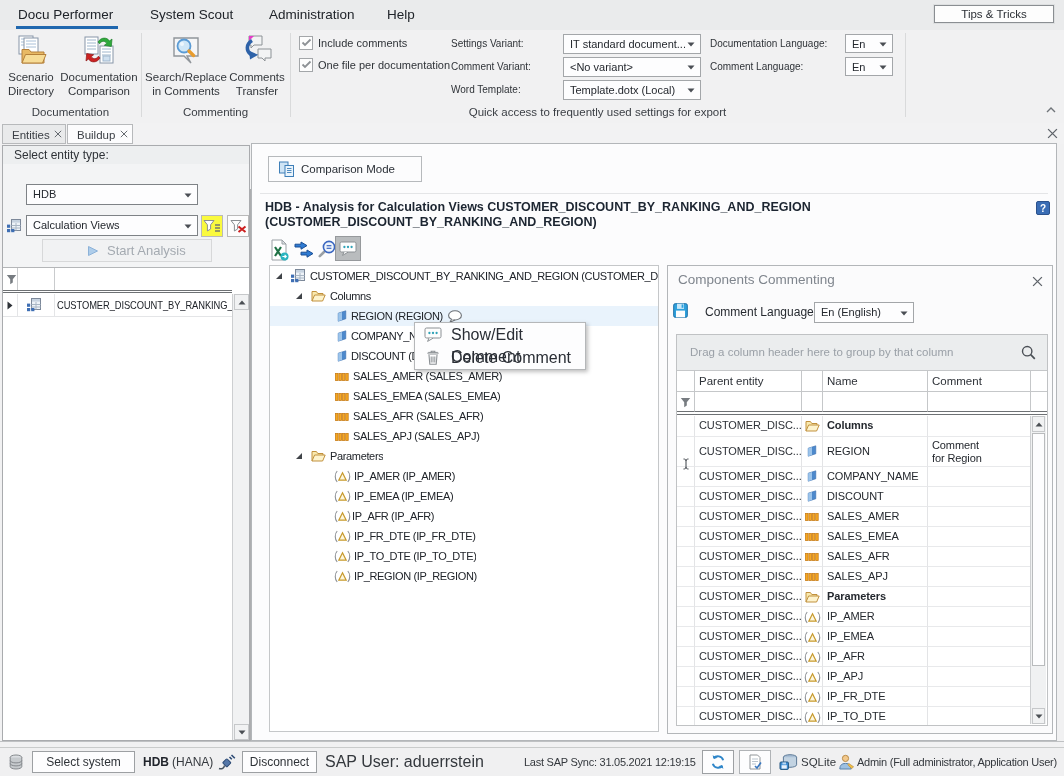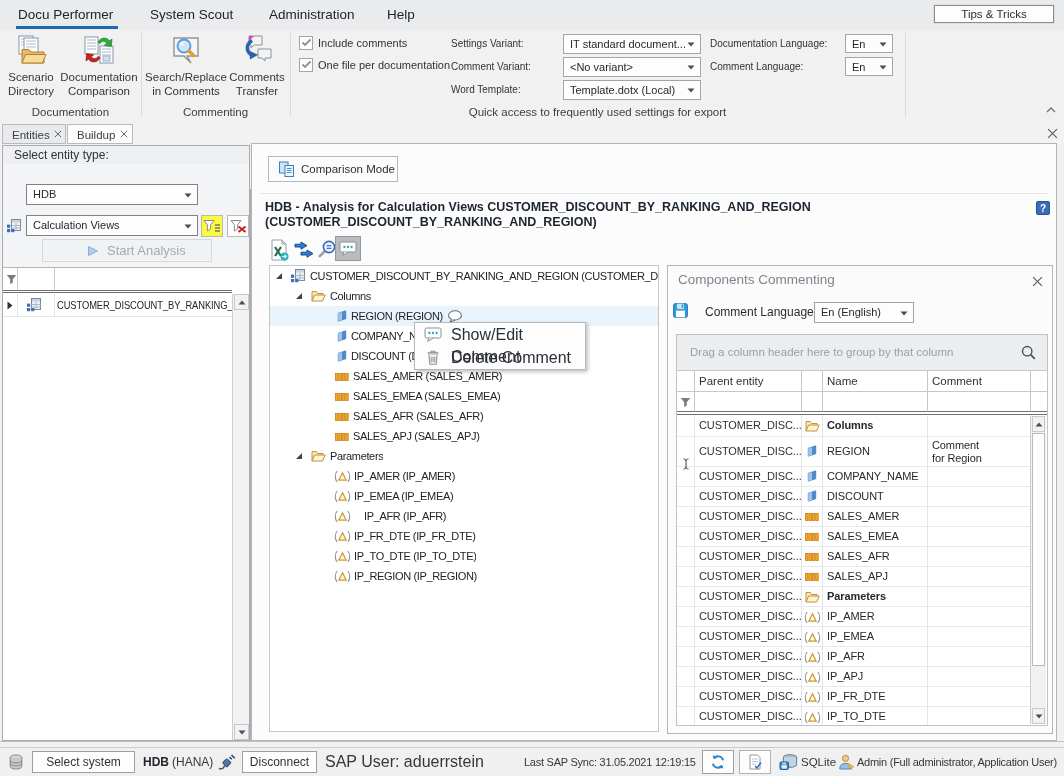--- a/index.html
+++ b/index.html
@@ -62,21 +62,21 @@
   #dg-row .etext { position:absolute; left:54px; top:0; line-height:22px; white-space:nowrap; transform:scaleX(0.85); transform-origin:0 50%; }
   #dock-vscroll { position:absolute; top:26px; right:0; bottom:0; width:17px; background:#f1f2f3; border-left:1px solid #cdcfd1; }
   .sbtn { position:absolute; left:1px; width:15px; height:16px; background:#f1f2f3; border:1px solid #c6c8ca; }
   .sbtn svg { margin:5px auto; }
 
   
   #splitter { position:absolute; left:250px; top:45px; width:6px; height:552px; background:#adaeb0; }
 
   
   #doc { position:absolute; left:251px; top:-1px; width:806px; height:598px; background:#fcfcfd; border:1px solid #b3b6b9; }
-  #comp-btn { position:absolute; left:16px; top:12px; width:130px; height:26px; background:#fcfcfd; border:1px solid #b6b9bc; font-size:11.5px; color:#2b3037; white-space:nowrap; }
+  #comp-btn { position:absolute; left:16px; top:12px; width:154px; height:26px; background:#fcfcfd; border:1px solid #b6b9bc; font-size:11.5px; color:#2b3037; white-space:nowrap; }
   #comp-btn svg { position:absolute; left:9px; top:4px; }
   #comp-btn .tx { position:absolute; left:32px; top:0; line-height:24px; }
   #doc-hr { position:absolute; left:8px; top:49px; right:8px; height:1px; background:#e4e5e7; }
   #doc-title { position:absolute; left:13px; top:56px; width:784px; font-size:12.5px; font-weight:bold; color:#1c2531; line-height:15px; }
   #help-ic { position:absolute; left:784px; top:57px; }
   .tool-ic { position:absolute; top:95px; }
   #tool-comment-box { position:absolute; left:83px; top:92px; width:26px; height:25px; background:#b9bcbe; border:1px solid #96999c; }
   #tool-comment-box svg { margin:4px auto; }
 
   
@@ -676,21 +676,21 @@
         <div class="trow lv2p">
           <svg class="ticon" width="19" height="13">
               <use href="#sy-param"></use>
             </svg>
           <span class="tlabel" style="margin-left:2px">IP_EMEA (IP_EMEA)</span>
         </div>
         <div class="trow lv2p">
           <svg class="ticon" width="19" height="13">
               <use href="#sy-param"></use>
             </svg>
-          <span class="tlabel" style="margin-left:12px">IP_AFR (IP_AFR)</span>
+          <span class="tlabel" style="margin-left:0">IP_AFR (IP_AFR)</span>
         </div>
         <div class="trow lv2p">
           <svg class="ticon" width="19" height="13">
               <use href="#sy-param"></use>
             </svg>
           <span class="tlabel" style="margin-left:2px">IP_FR_DTE (IP_FR_DTE)</span>
         </div>
         <div class="trow lv2p">
           <svg class="ticon" width="19" height="13">
               <use href="#sy-param"></use>

